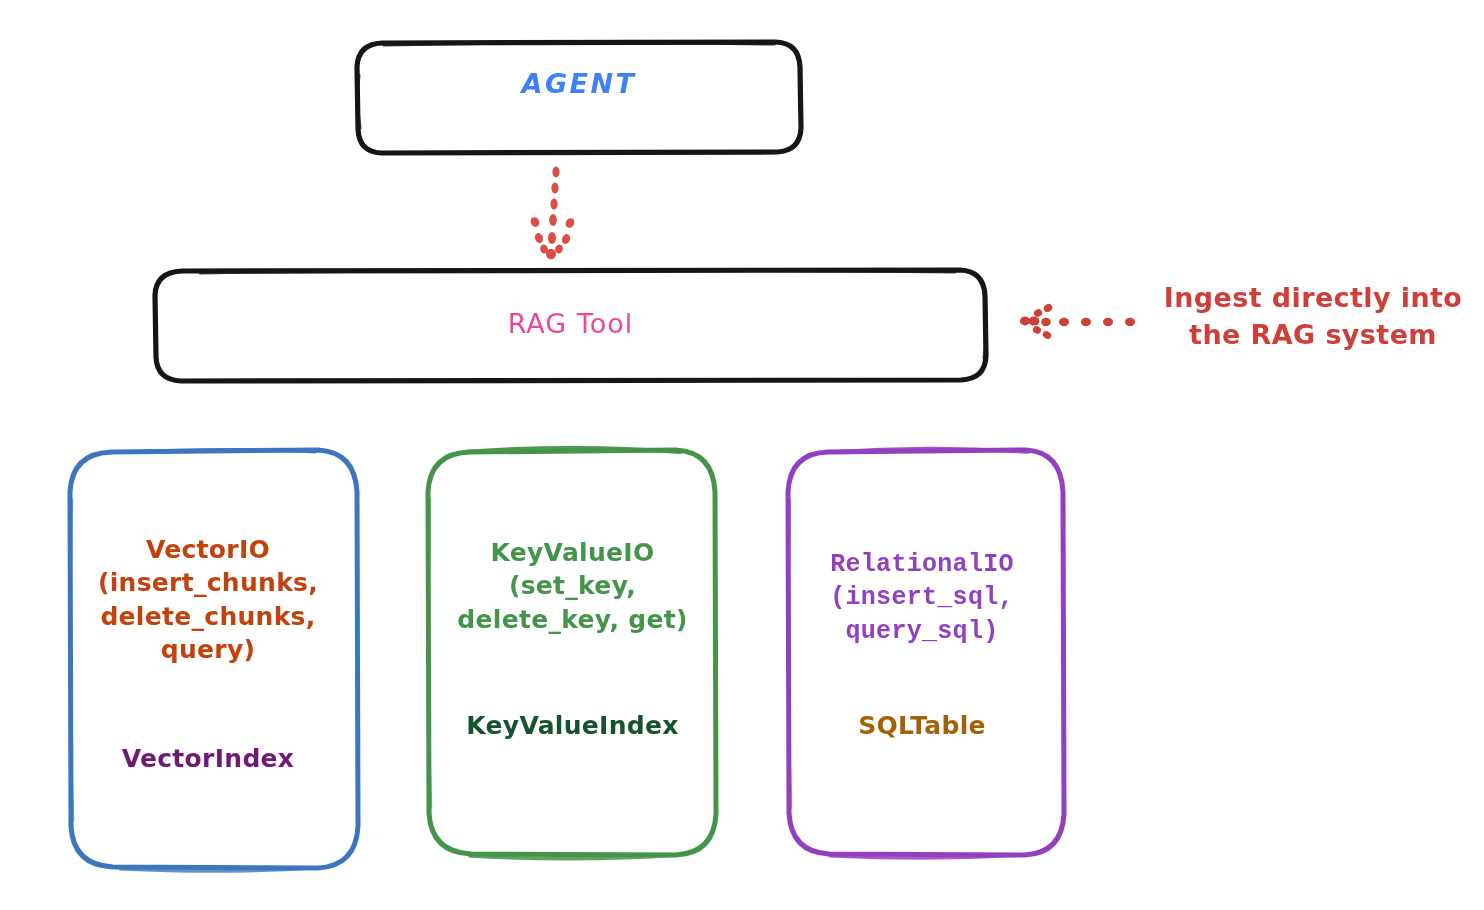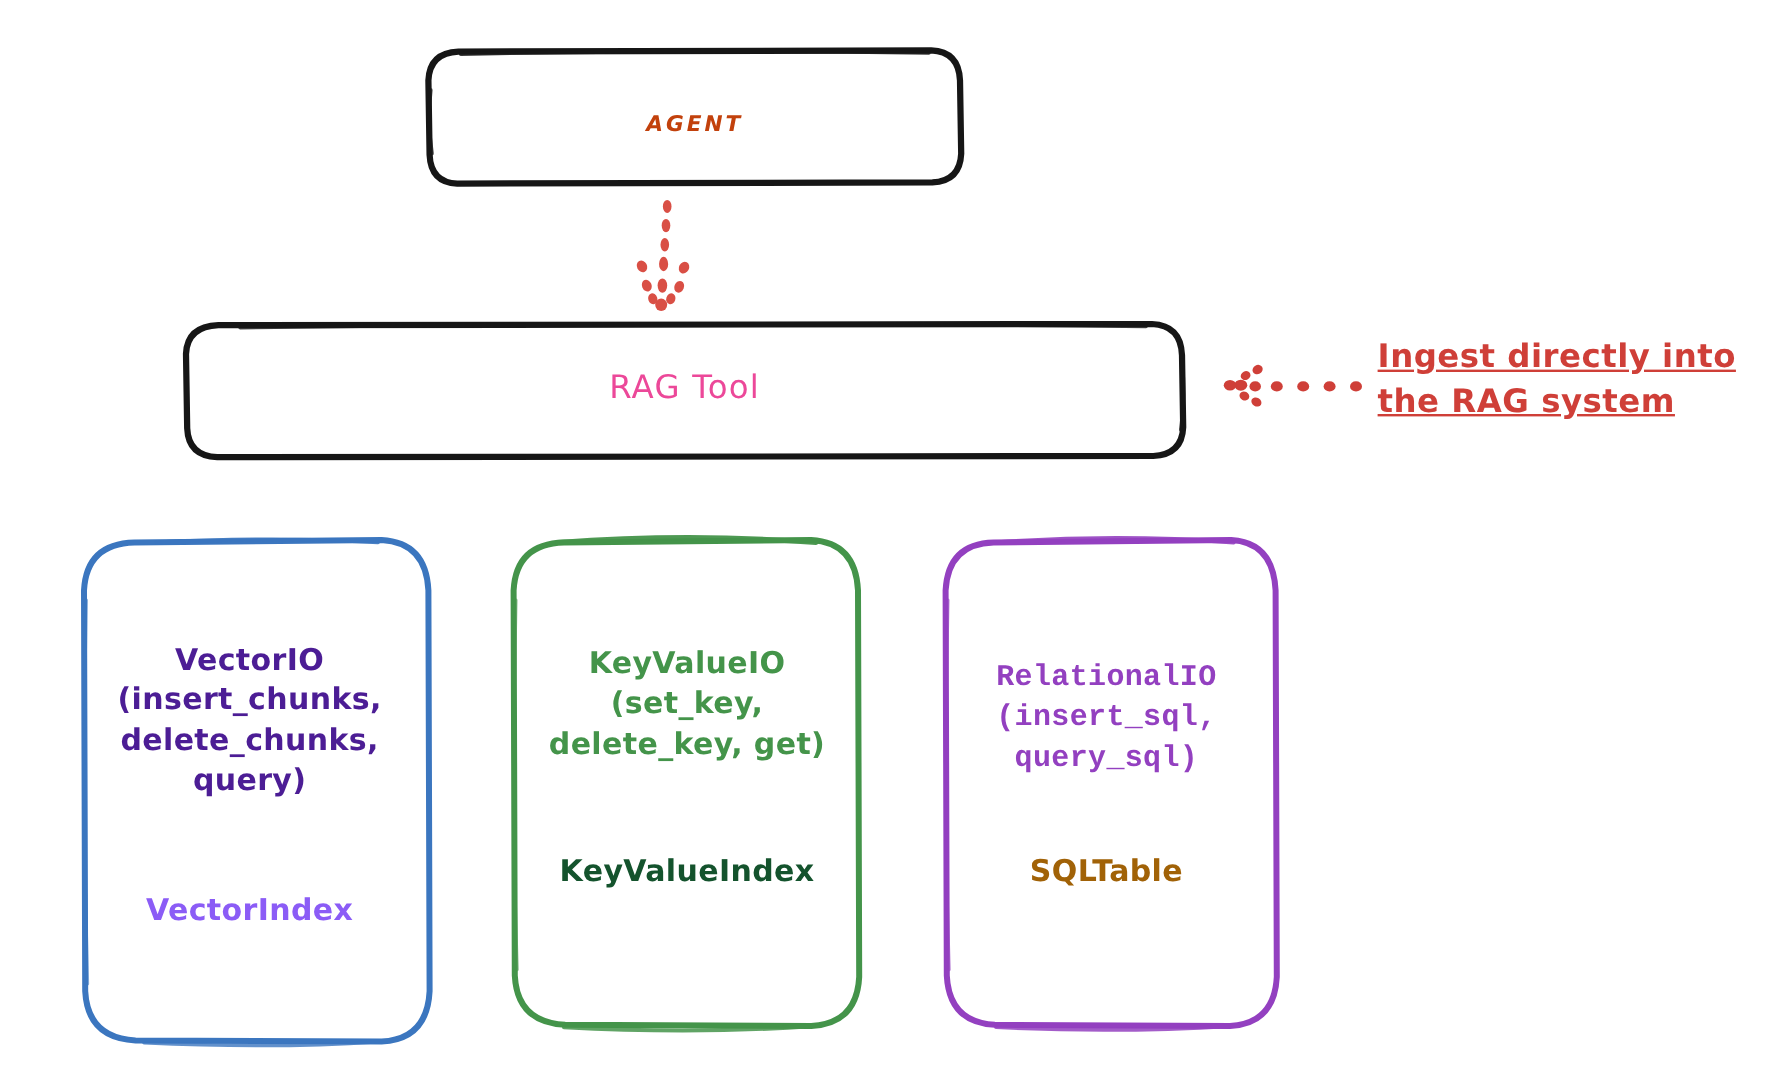--- a/index.html
+++ b/index.html
@@ -24,27 +24,27 @@
     position: absolute;
     text-align: center;
     white-space: pre-line;
     line-height: 1.30;
     letter-spacing: 0.5px;
     pointer-events: none;
   }
   
   #agent-label {
     left: 358px;
-    top: 92px;
+    top: 66px;
     width: 442px;
-    font-size: 18px;
+    font-size: 27px;
     font-style: italic;
     font-weight: 600;
     letter-spacing: 2.5px;
-    color: #c2410c;
+    color: #3b82f6;
     font-family: "DejaVu Sans", sans-serif;
   }
   
   #ragtool-label {
     left: 156px;
     top: 306px;
     width: 829px;
     font-size: 27px;
     font-weight: 500;
     letter-spacing: 1px;
@@ -53,40 +53,39 @@
   
   .provider-text {
     position: absolute;
     text-align: center;
     white-space: pre-line;
     line-height: 1.33;
     font-size: 25px;
     font-weight: 600;
     letter-spacing: 0.3px;
   }
-  #vectorio-api   { left: 58px;  top: 533px; width: 300px; color: #4c1d95; }
-  #vectorio-index { left: 58px;  top: 742px; width: 300px; color: #8b5cf6; }
+  #vectorio-api   { left: 58px;  top: 533px; width: 300px; color: #c2410c; }
+  #vectorio-index { left: 58px;  top: 742px; width: 300px; color: #701a75; }
   #kvio-api       { left: 410px; top: 536px; width: 325px; color: #44944a; }
   #kvio-index     { left: 410px; top: 709px; width: 325px; color: #14532d; }
   #relio-api      { left: 778px; top: 548px; width: 288px; color: #9340c0; font-family: Liberation Mono, monospace; }
   #relio-index    { left: 778px; top: 709px; width: 288px; color: #a16207; }
   
   #ingest-note {
     position: absolute;
     left: 1148px;
     top: 279px;
     width: 330px;
     font-size: 27px;
     font-weight: 600;
     line-height: 1.38;
     letter-spacing: 0.4px;
     color: #cf3f38;
-    text-align: left;
+    text-align: center;
     white-space: pre-line;
-    text-decoration: underline;
   }
 </style>
 </head>
 <body>
 
 <svg id="canvas" viewBox="0 0 1484 910" xmlns="http://www.w3.org/2000/svg">
 
   <g>
     <path d="M 382 43 L 776 42 Q 799 43 800 67 L 801 128 Q 800 151 777 152
              L 381 153 Q 359 152 358 129 L 357 67 Q 358 44 382 43 Z" fill="#ffffff" stroke="#161616" stroke-width="5.2" stroke-linecap="round" stroke-linejoin="round"></path>

